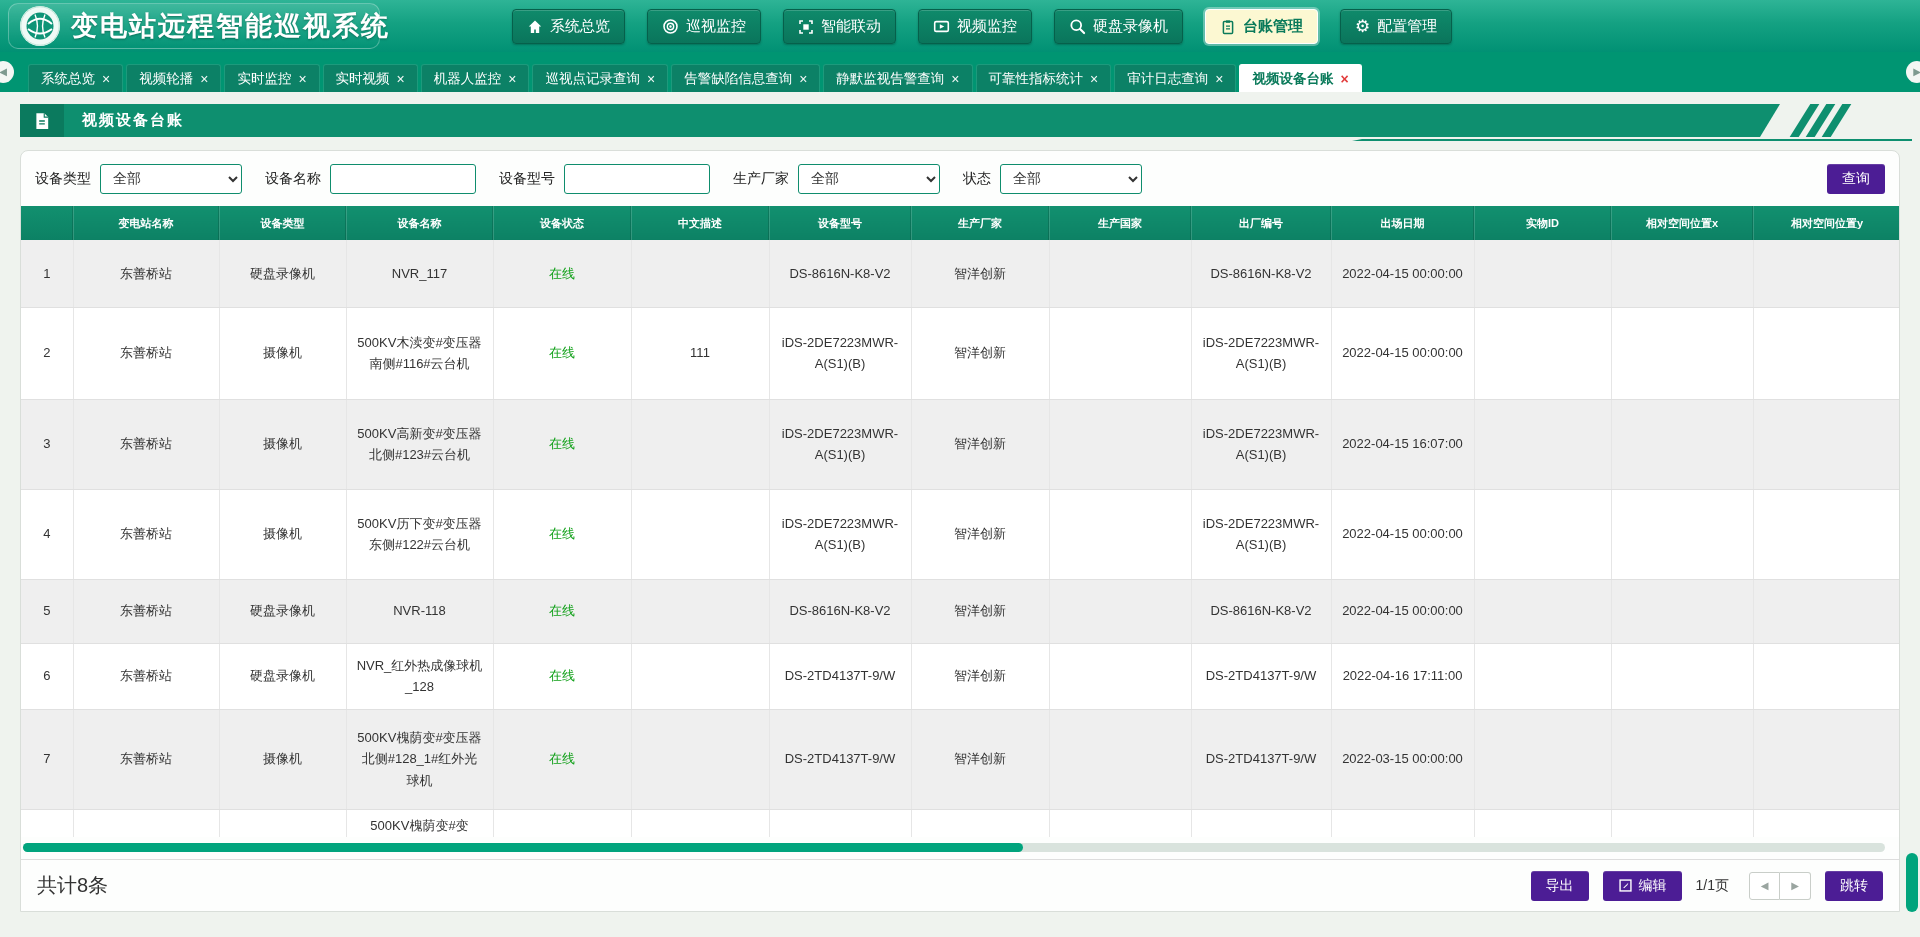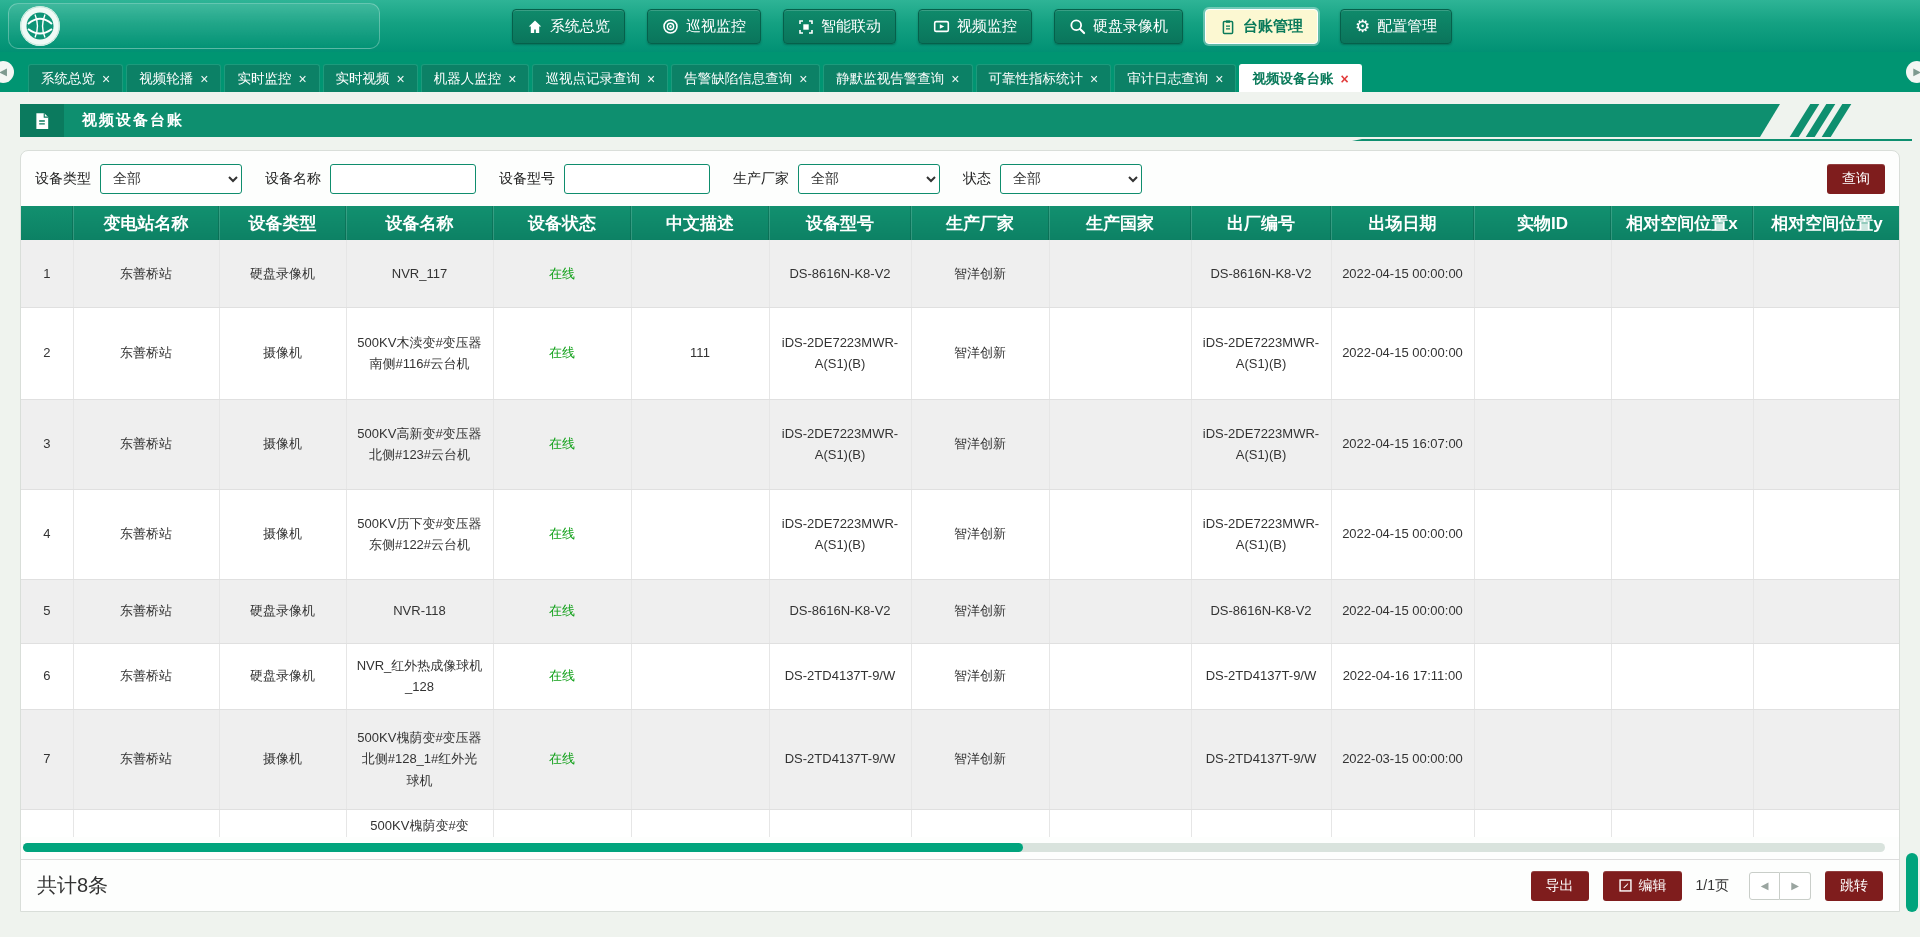--- a/index.html
+++ b/index.html
@@ -76,31 +76,31 @@
     background:#fdfefd; border:1px solid #d9ded9; border-radius:8px 8px 0 0;
     display:flex; flex-direction:column; }
   .filters { display:flex; align-items:center; gap:9px; padding:13px 14px 12px 14px; }
   .filters label { font-size:14px; color:#222; white-space:nowrap; }
   .filters select, .filters input { height:30px; border:1px solid #0f8d6d;
     border-radius:3px; font-size:14px; color:#333; background:#fff; padding:0 8px;
     font-family:"Liberation Sans","DejaVu Sans",sans-serif; }
   .filters select { width:142px;font-family:Liberation Mono, monospace; }
   .filters input { width:146px; }
   .filters .gap { width:5px; }
-  .btn { height:30px; padding:0 15px; background:#7f1d1d; color:#fff; border:none;
+  .btn { height:30px; padding:0 15px; background:#4c1d95; color:#fff; border:none;
     border-radius:3px; font-size:14px; cursor:pointer; display:inline-flex;
     align-items:center; gap:6px; justify-content:center;
     box-shadow:inset 0 1px 0 rgba(255,255,255,.15); }
   .btn.query { margin-left:auto; width:58px; }
 
   
   .table-clip { height:631px; overflow:hidden; }
   table { border-collapse:collapse; table-layout:fixed; width:1880px; }
   thead th { height:34px; background:linear-gradient(180deg,#12906f,#0c8164);
-    color:#fff; font-size:17px; font-weight:bold; text-align:center;
+    color:#fff; font-size:11px; font-weight:bold; text-align:center;
     border-right:1px solid rgba(255,255,255,.16);
     box-shadow:inset -1px 0 0 rgba(0,0,0,.14); }
   tbody td { font-size:13px; color:#333; text-align:center; vertical-align:middle;
     border-right:1px solid #e6e6e6; border-bottom:1px solid #e0e0e0;
     line-height:1.65; padding:3px 9px; overflow-wrap:break-word; }
   tbody tr.odd { background:#efefef; }
   tbody tr.even { background:#ffffff; }
   tbody td.online { color:#11a019; }
   tbody tr.partial td { vertical-align:top; padding-top:5px; }
 
@@ -130,20 +130,21 @@
   <header class="hdr">
     <div class="brand">
       <svg class="logo" viewBox="0 0 42 42">
         <circle cx="21" cy="21" r="20" fill="#f0faf6"></circle>
         <circle cx="21" cy="21" r="19.2" fill="none" stroke="#bfe6d8" stroke-width="1"></circle>
         <circle cx="21" cy="21" r="13.5" fill="#0e9477"></circle>
         <path d="M9 19c8-7 16-7 24 0" stroke="#fff" stroke-width="2" fill="none"></path>
         <path d="M9 24c8 6 16 6 24 0" stroke="#fff" stroke-width="2" fill="none"></path>
         <path d="M16 9.5c3 7 3 16 0 23M26 9.5c-3 7-3 16 0 23" stroke="#fff" stroke-width="1.4" fill="none"></path>
       </svg>
+      <h1>变电站远程智能巡视系统</h1>
     </div>
 
     <nav class="nav">
       <button class="nav-btn">
         <svg width="16" height="16" viewBox="0 0 16 16">
             <path d="M8 1.6 1.8 7.6h2V14h3.4v-3.6h1.6V14h3.4V7.6h2z" fill="currentColor"></path>
           </svg>
         <span>系统总览</span>
       </button>
       <button class="nav-btn">

